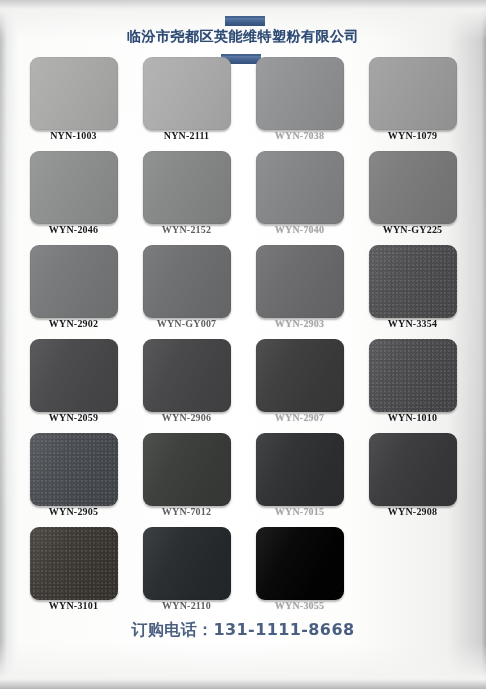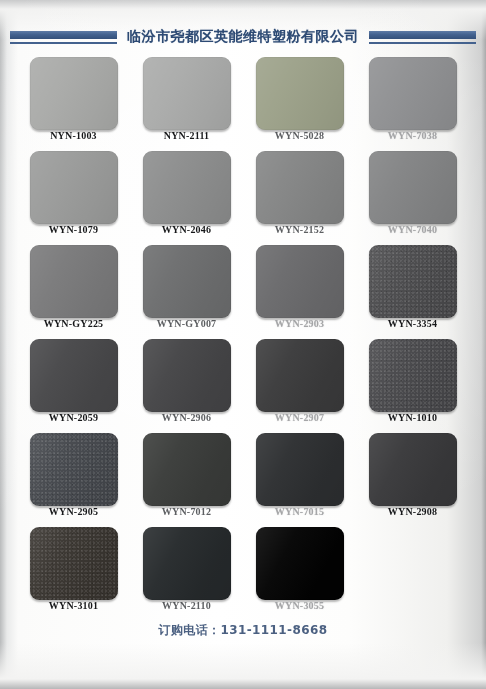--- a/index.html
+++ b/index.html
@@ -52,20 +52,21 @@
     top: 24px;
     left: 0;
     right: 0;
     height: 26px;
     display: flex;
     align-items: center;
     justify-content: center;
     gap: 10px;
     padding: 0 6px;
     box-sizing: border-box;
+    flex-direction: column;
   }
   .rule {
     flex: 1 1 auto;
     height: 13px;
     position: relative;
     min-width: 40px;
   }
   .rule .thick {
     position: absolute;
     left: 0; right: 0; top: 0;
@@ -169,21 +170,21 @@
   
   .footer {
     position: absolute;
     left: 0;
     right: 0;
     top: 620px;
     text-align: center;
   }
   .footer-phone {
     font-family: "DejaVu Sans", "Liberation Sans", sans-serif;
-    font-size: 12px;
+    font-size: 16px;
     font-weight: bold;
     color: #3c5377;
     letter-spacing: 0.4px;
     opacity: 0.92;
   }
 </style>
 </head>
 <body>
 
 <div id="card">
@@ -207,24 +208,20 @@
   <div class="grid" id="swatch-grid">
       <div class="cell">
         <div class="chip" style="background: rgb(169, 170, 168);"></div>
         <div class="chip-label">NYN-1003</div>
       </div>
       <div class="cell">
         <div class="chip" style="background: rgb(170, 171, 170);"></div>
         <div class="chip-label">NYN-2111</div>
       </div>
       <div class="cell">
-        <div class="chip" style="background: rgb(156, 161, 137);"></div>
-        <div class="chip-label faded-mid">WYN-5028</div>
-      </div>
-      <div class="cell">
         <div class="chip" style="background: rgb(143, 144, 146);"></div>
         <div class="chip-label faded">WYN-7038</div>
       </div>
       <div class="cell">
         <div class="chip" style="background: rgb(154, 155, 154);"></div>
         <div class="chip-label">WYN-1079</div>
       </div>
       <div class="cell">
         <div class="chip" style="background: rgb(140, 141, 141);"></div>
         <div class="chip-label">WYN-2046</div>
@@ -233,20 +230,24 @@
         <div class="chip" style="background: rgb(132, 133, 133);"></div>
         <div class="chip-label faded-mid">WYN-2152</div>
       </div>
       <div class="cell">
         <div class="chip" style="background: rgb(130, 131, 132);"></div>
         <div class="chip-label faded">WYN-7040</div>
       </div>
       <div class="cell">
         <div class="chip" style="background: rgb(121, 121, 122);"></div>
         <div class="chip-label">WYN-GY225</div>
+      </div>
+      <div class="cell">
+        <div class="chip" style="background: rgb(117, 118, 119);"></div>
+        <div class="chip-label">WYN-2902</div>
       </div>
       <div class="cell">
         <div class="chip" style="background: rgb(108, 109, 110);"></div>
         <div class="chip-label faded-mid">WYN-GY007</div>
       </div>
       <div class="cell">
         <div class="chip" style="background: rgb(105, 105, 107);"></div>
         <div class="chip-label faded">WYN-2903</div>
       </div>
       <div class="cell">

